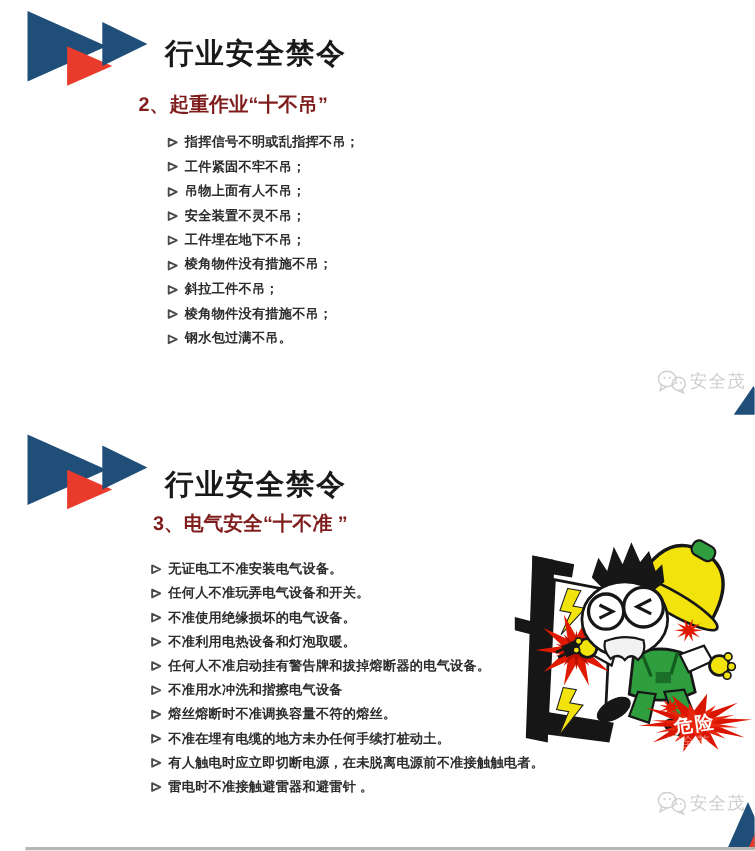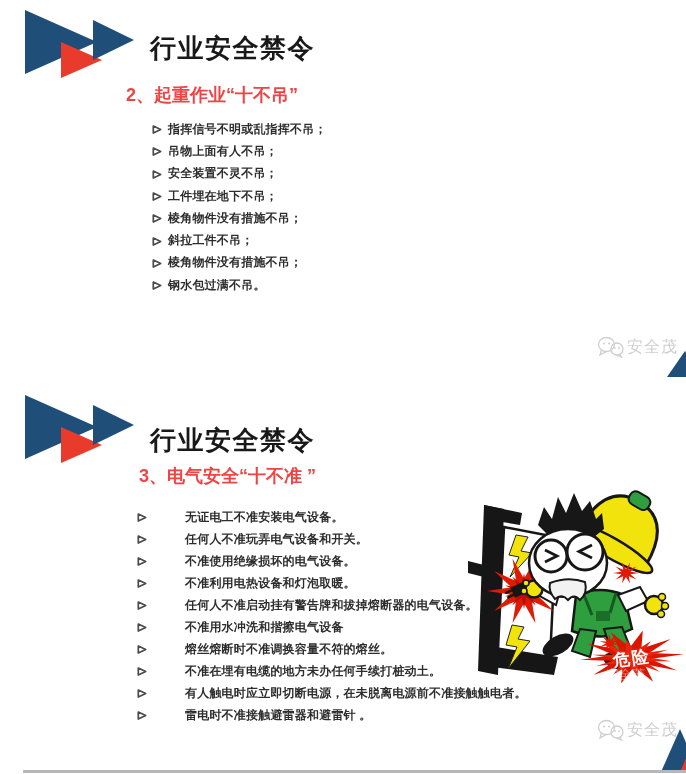--- a/index.html
+++ b/index.html
@@ -1,24 +1,24 @@
 <!DOCTYPE html>
 <html><head>
 <meta charset="utf-8">
 <style>
   html,body{margin:0;padding:0;background:#fff;}
   #page{position:relative;width:686px;height:774px;background:#ffffff;overflow:hidden;
         font-family:"Liberation Sans",sans-serif;margin-left:23px;}
   .abs{position:absolute;}
   .slide-title{position:absolute;font-size:26px;font-weight:900;color:#191919;letter-spacing:1.5px;white-space:nowrap;}
-  .slide-subtitle{position:absolute;font-size:18px;font-weight:800;color:#ef4444;white-space:nowrap;}
+  .slide-subtitle{position:absolute;font-size:18px;font-weight:800;color:#7f1d1d;white-space:nowrap;}
   .list{position:absolute;}
   .row{display:flex;align-items:center;}
   .s1 .row{height:22.3px;}
-  .s2 .row{height:22.05px;gap:32px;}
+  .s2 .row{height:22.05px;}
   .marker{flex:0 0 auto;margin-right:6px;margin-top:1px;}
   .item-text{font-size:12px;font-weight:700;color:#2d2d2d;letter-spacing:0.2px;white-space:nowrap;}
   .watermark{position:absolute;display:flex;align-items:center;color:#cfcfcf;}
   .wm-label{font-size:16px;color:#cfcfcf;margin-left:3px;letter-spacing:1px;white-space:nowrap;}
   .bottom-line{position:absolute;left:0;top:770px;width:686px;height:3px;background:#b7b7b7;}
 </style>
 </head>
 <body>
 
 <div id="page">
@@ -32,20 +32,26 @@
   <div class="slide-title" style="left:127px;top:31px">行业安全禁令</div>
 
   <div class="slide-subtitle" style="left:103px;top:83px">2、起重作业“十不吊”</div>
 
   <div class="list s1" style="left:129px;top:118px">
     <div class="row">
       <svg class="marker" width="10" height="11" viewBox="0 0 10 11">
           <path d="M1.3,2 L8.7,5.5 L1.3,9 Z" fill="none" stroke="#4b4b4b" stroke-width="1.7" stroke-linejoin="round"></path>
         </svg>
       <span class="item-text">指挥信号不明或乱指挥不吊；</span>
+      </div>
+    <div class="row">
+      <svg class="marker" width="10" height="11" viewBox="0 0 10 11">
+          <path d="M1.3,2 L8.7,5.5 L1.3,9 Z" fill="none" stroke="#4b4b4b" stroke-width="1.7" stroke-linejoin="round"></path>
+        </svg>
+      <span class="item-text">工件紧固不牢不吊；</span>
       </div>
     <div class="row">
       <svg class="marker" width="10" height="11" viewBox="0 0 10 11">
           <path d="M1.3,2 L8.7,5.5 L1.3,9 Z" fill="none" stroke="#4b4b4b" stroke-width="1.7" stroke-linejoin="round"></path>
         </svg>
       <span class="item-text">吊物上面有人不吊；</span>
       </div>
     <div class="row">
       <svg class="marker" width="10" height="11" viewBox="0 0 10 11">
           <path d="M1.3,2 L8.7,5.5 L1.3,9 Z" fill="none" stroke="#4b4b4b" stroke-width="1.7" stroke-linejoin="round"></path>

